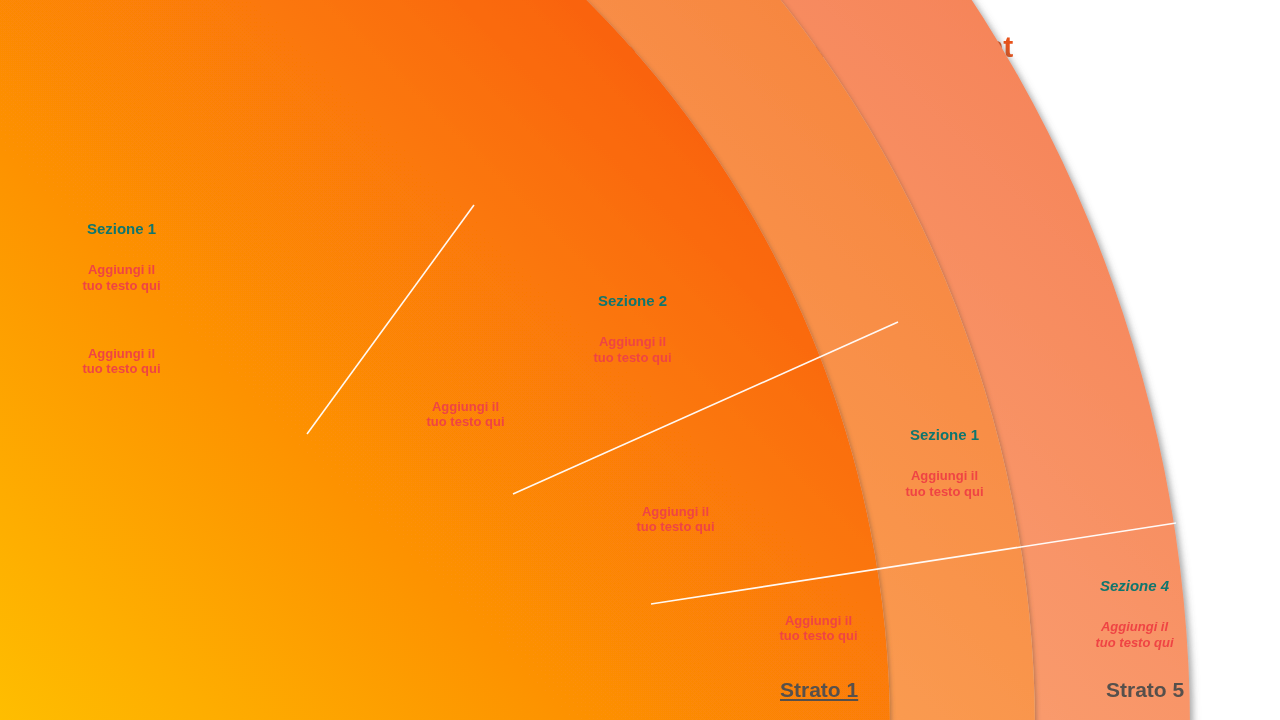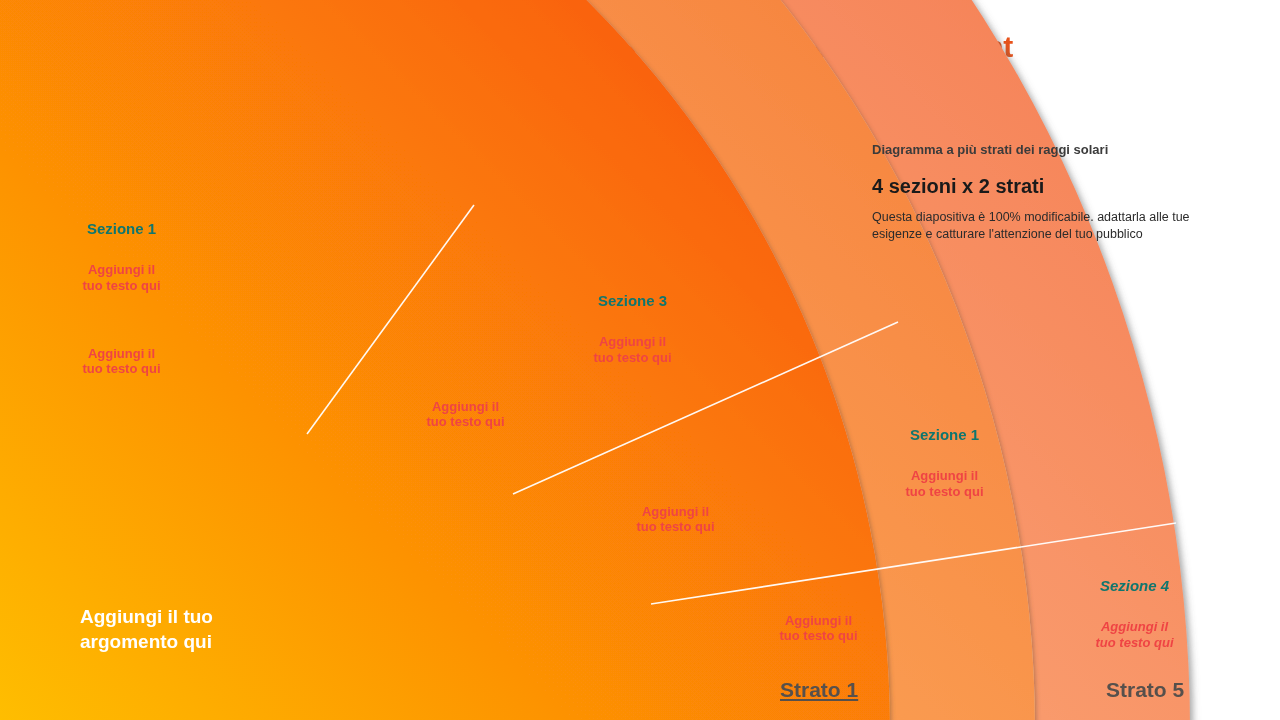--- a/index.html
+++ b/index.html
@@ -177,21 +177,21 @@
     <div class="sec-body">Aggiungi il
 tuo testo qui</div>
   </div>
 
   <div class="ring-label" style="left:34px; top:326px; width:175px;">
     <div class="sec-body">Aggiungi il
 tuo testo qui</div>
   </div>
 
   <div class="ring-label" style="left:545px; top:272px; width:175px;">
-    <div class="sec-title">Sezione 3</div>
+    <div class="sec-title">Sezione 2</div>
     <div class="sec-body">Aggiungi il
 tuo testo qui</div>
   </div>
 
   <div class="ring-label" style="left:378px; top:379px; width:175px;">
     <div class="sec-body">Aggiungi il
 tuo testo qui</div>
   </div>
 
   <div class="ring-label" style="left:857px; top:406px; width:175px;">
@@ -209,26 +209,19 @@
     <div class="sec-title">Sezione 4</div>
     <div class="sec-body">Aggiungi il
 tuo testo qui</div>
   </div>
 
   <div class="ring-label" style="left:731px; top:593px; width:175px;">
     <div class="sec-body">Aggiungi il
 tuo testo qui</div>
   </div>
 
-  <div class="core-label" style="left:80px; top:605px;">Aggiungi il tuo
-argomento qui</div>
 
   <div class="layer-label" style="left:780px; top:678px;text-decoration:underline;">Strato 1</div>
 
   <div class="layer-label" style="left:1106px; top:678px;">Strato 5</div>
 
-  <div id="info-panel">
-    <div id="info-kicker">Diagramma a più strati dei raggi solari</div>
-    <div id="info-heading">4 sezioni x 2 strati</div>
-    <div id="info-body">Questa diapositiva è 100% modificabile. adattarla alle tue esigenze e catturare l'attenzione del tuo pubblico</div>
-  </div>
 
 </div>
 
 </body></html>

